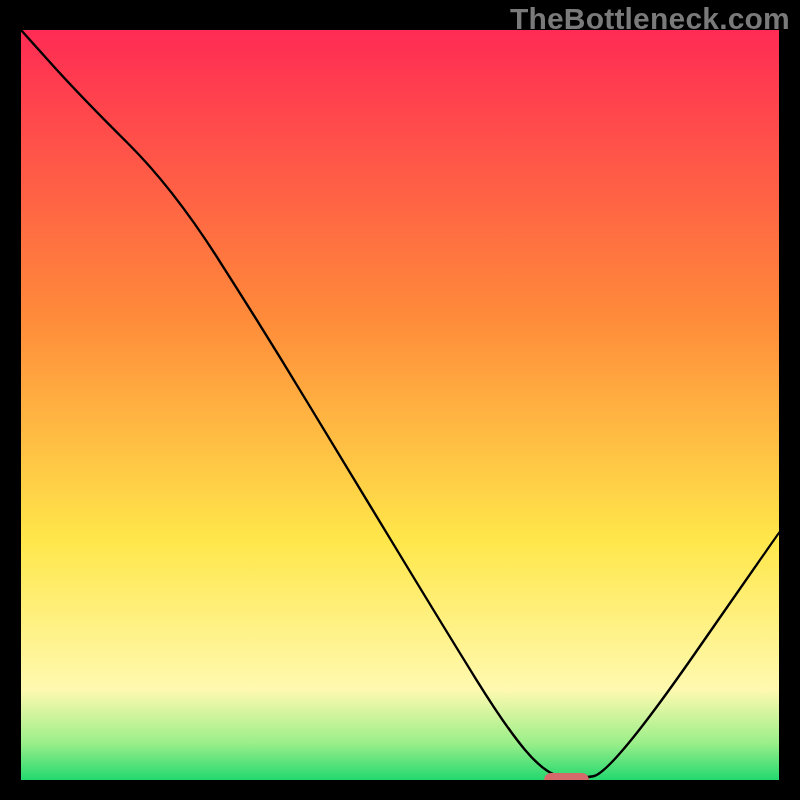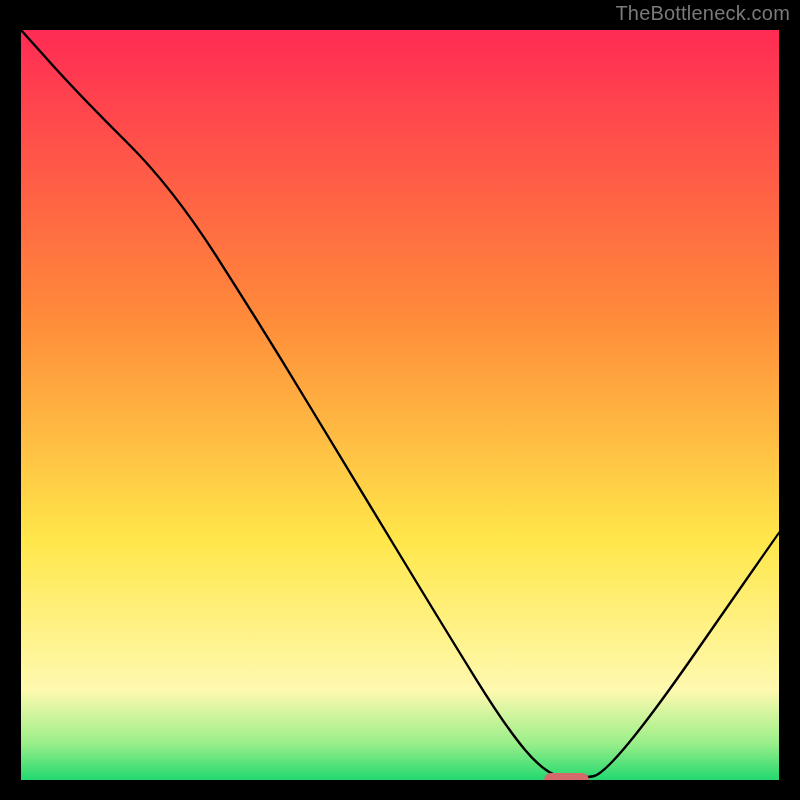--- a/index.html
+++ b/index.html
@@ -14,22 +14,22 @@
   .frame {
     position: absolute;
     inset: 0;
     background: #000;
   }
   .watermark {
     position: absolute;
     top: 2px;
     right: 10px;
     color: #7a7a7a;
-    font-size: 20px;
-    font-weight: 400;
+    font-size: 30px;
+    font-weight: 700;
     z-index: 10;
     letter-spacing: 0.2px;
   }
   .plot-wrap {
     position: absolute;
     left: 21px;
     top: 30px;
     width: 758px;
     height: 750px;
     overflow: hidden;

